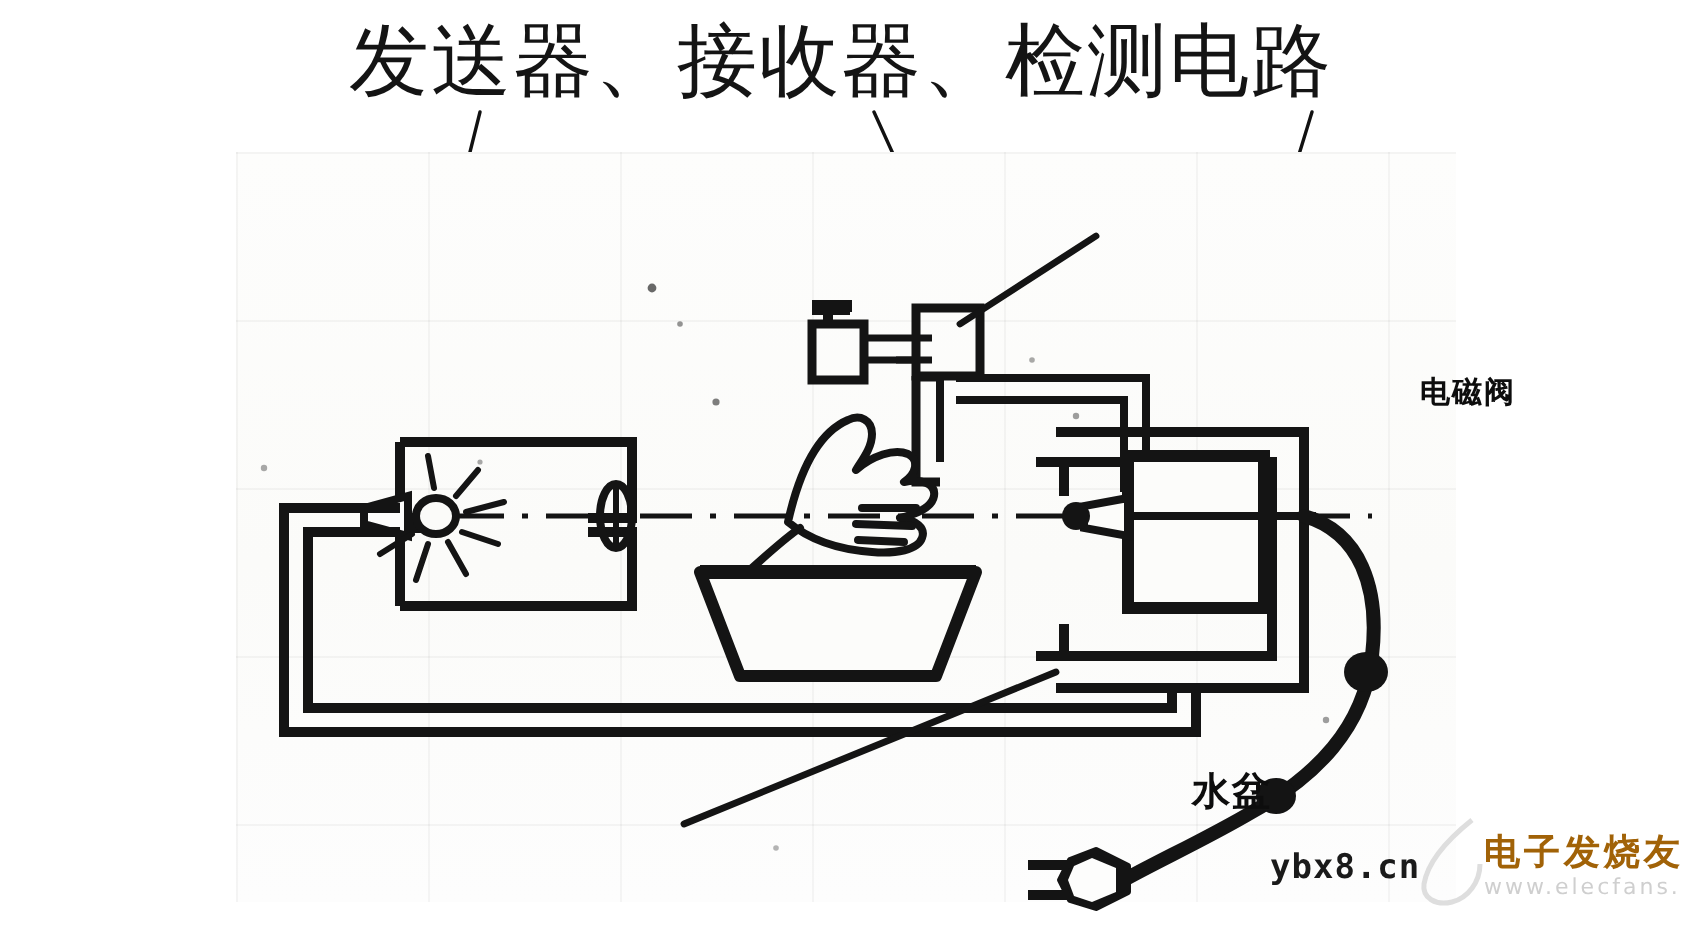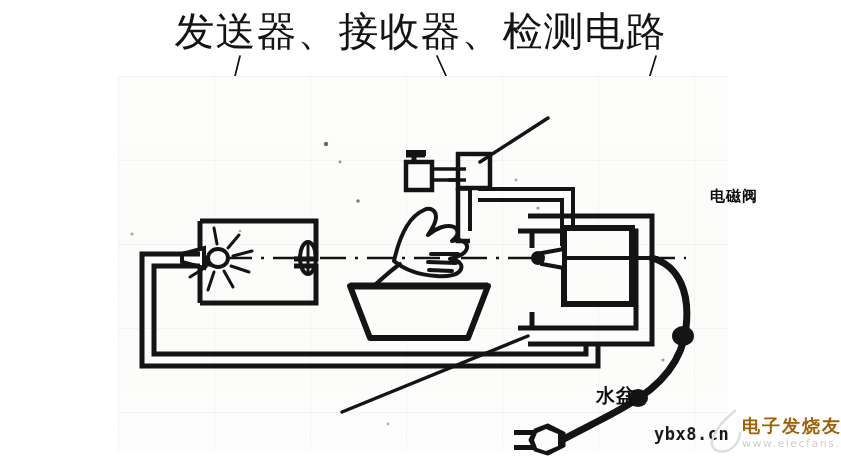--- a/index.html
+++ b/index.html
@@ -58,21 +58,21 @@
     color: #0d0d0d;
     white-space: nowrap;
     letter-spacing: 1px;
     padding-left: 46px;
   }
   #label-valve { left: 546px; top: 111px; font-size: 15px; }
   #label-basin { left: 384px; top: 307px; font-size: 19px; margin-left: 48px; }
 
   #wm-left {
     position: absolute;
-    left: 654px;
+    left: 635px;
     top: 424px;
     font-family: "DejaVu Sans Mono", "Liberation Mono", monospace;
     font-size: 17px;
     font-weight: bold;
     color: #1a1a1a;
     letter-spacing: 0.5px;
   }
   #wm-swoosh {
     position: absolute;
     left: 706px;

